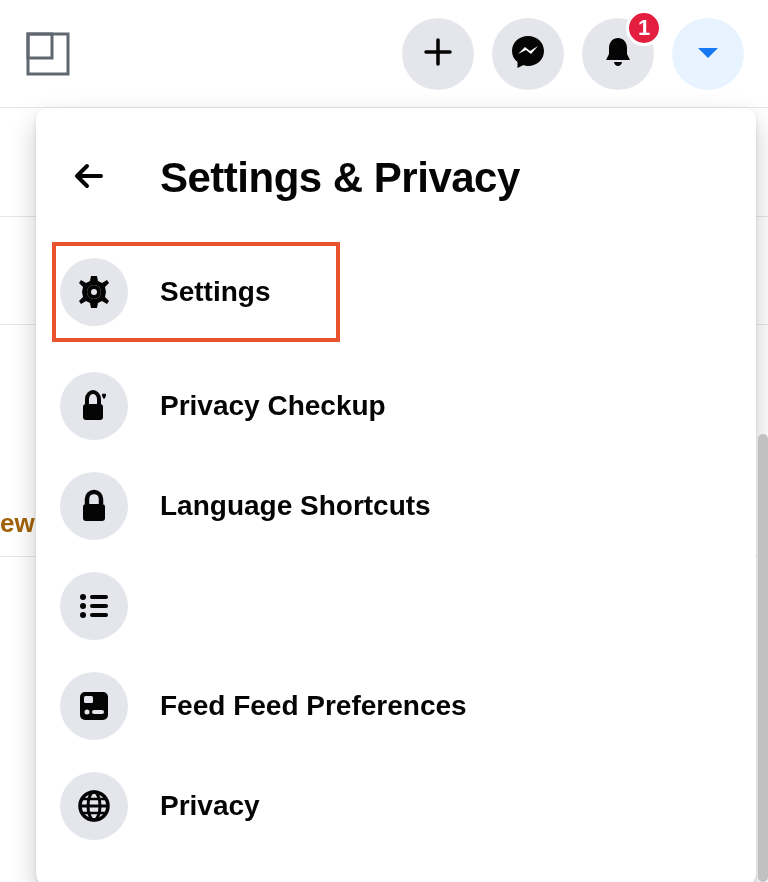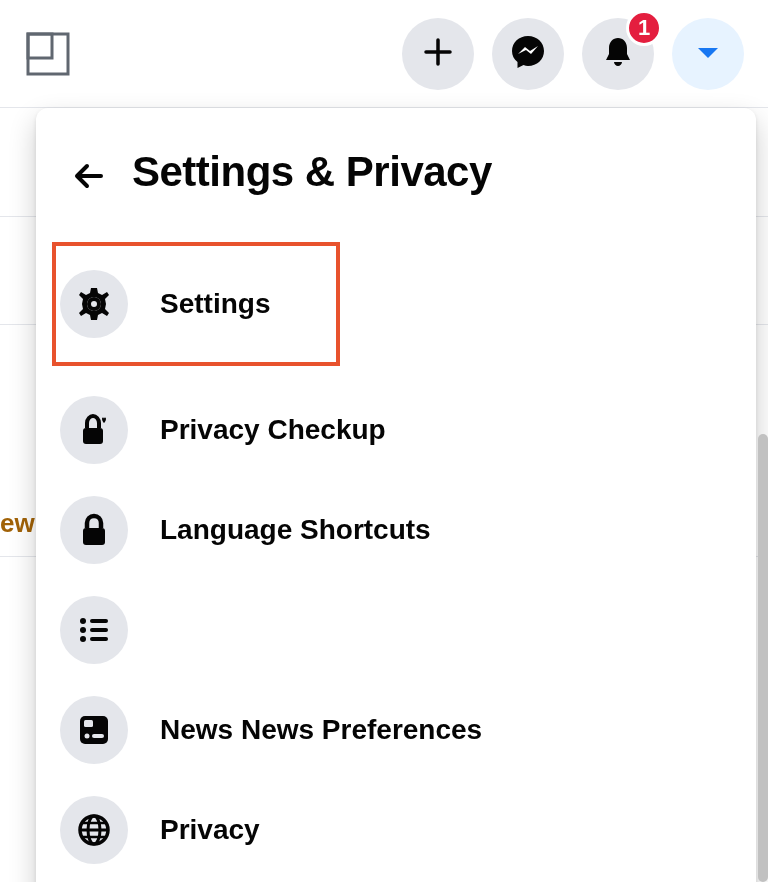--- a/index.html
+++ b/index.html
@@ -89,23 +89,23 @@
       top: 108px;
       right: 12px;
       width: 720px;
       background: #fff;
       border-radius: 12px;
       box-shadow: 0 12px 28px rgba(0,0,0,0.2), 0 2px 4px rgba(0,0,0,0.1);
       padding: 20px 16px 30px 16px;
     }
     .panel-header {
       display: flex;
-      align-items: flex-start;
+      align-items: center;
       padding: 20px 0 30px 8px;
-      gap: 12px;
+      gap: 40px;
     }
     .back-btn {
       width: 60px;
       height: 60px;
       border-radius: 50%;
       display: flex;
       align-items: center;
       justify-content: center;
       cursor: pointer;
     }
@@ -119,21 +119,21 @@
       display: flex;
       align-items: center;
       gap: 32px;
       padding: 16px 8px;
       border-radius: 10px;
       cursor: pointer;
     }
     .menu-item.highlighted {
       border: 4px solid #e8522d;
       border-radius: 0;
-      padding: 24px 4px;
+      padding: 12px 4px;
       margin: 4px 0 14px 0;
       width: 288px;
     }
     .menu-icon-wrap {
       width: 68px;
       height: 68px;
       border-radius: 50%;
       background: #e4e6eb;
       display: flex;
       align-items: center;
@@ -264,21 +264,21 @@
 
   <div class="menu-item">
     <div class="menu-icon-wrap">
       <svg width="36" height="36" viewBox="0 0 36 36">
           <rect x="4" y="4" width="28" height="28" rx="5" fill="#050505"></rect>
           <rect x="8" y="8" width="9" height="7" rx="1.5" fill="#e4e6eb"></rect>
           <circle cx="11" cy="24" r="2.5" fill="#e4e6eb"></circle>
           <rect x="16" y="22" width="12" height="4" rx="2" fill="#e4e6eb"></rect>
         </svg>
     </div>
-    <div class="menu-label">News News Preferences</div>
+    <div class="menu-label">Feed Feed Preferences</div>
   </div>
 
   <div class="menu-item">
     <div class="menu-icon-wrap">
       <svg width="36" height="36" viewBox="0 0 36 36">
           <circle cx="18" cy="18" r="14" stroke="#050505" stroke-width="3.5" fill="none"></circle>
           <ellipse cx="18" cy="18" rx="6" ry="14" stroke="#050505" stroke-width="3" fill="none"></ellipse>
           <line x1="4" y1="18" x2="32" y2="18" stroke="#050505" stroke-width="3"></line>
           <line x1="6" y1="11" x2="30" y2="11" stroke="#050505" stroke-width="2.5"></line>
           <line x1="6" y1="25" x2="30" y2="25" stroke="#050505" stroke-width="2.5"></line>

